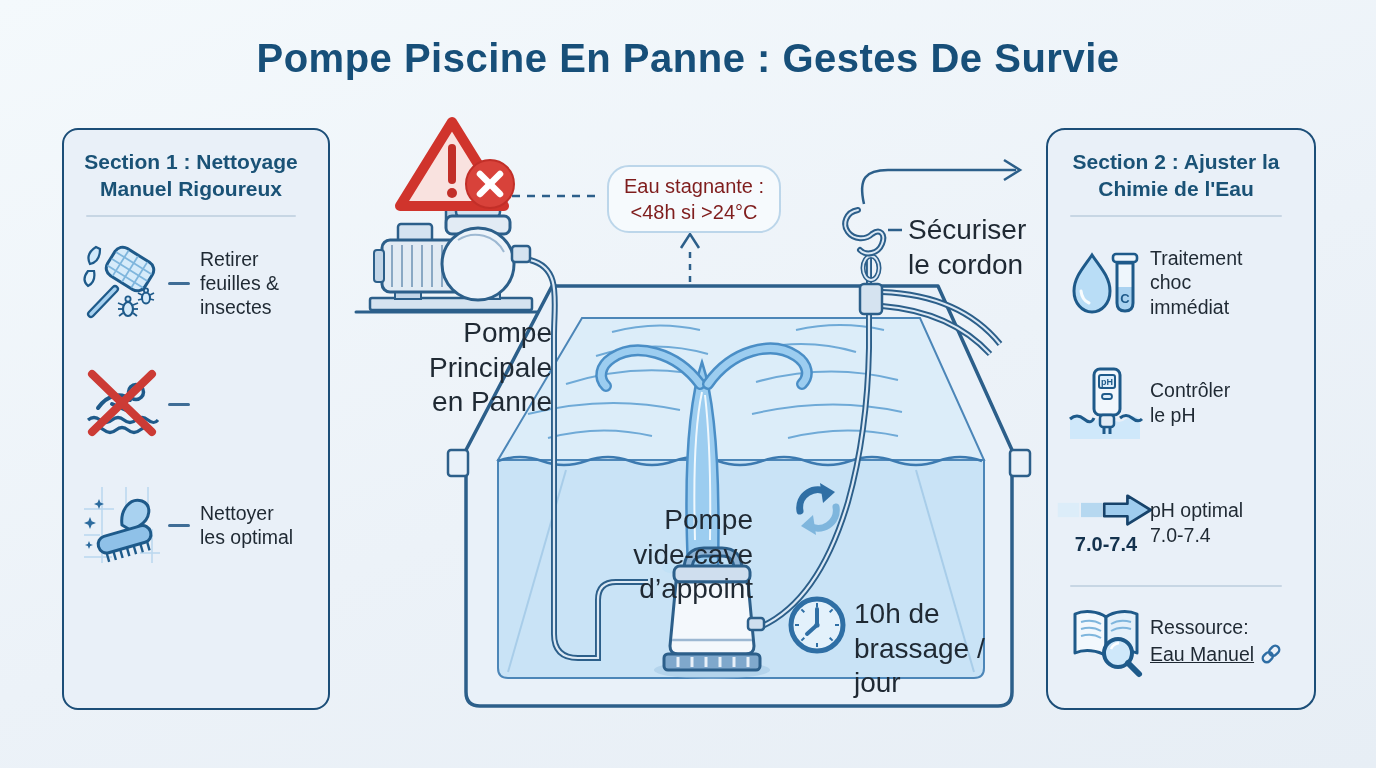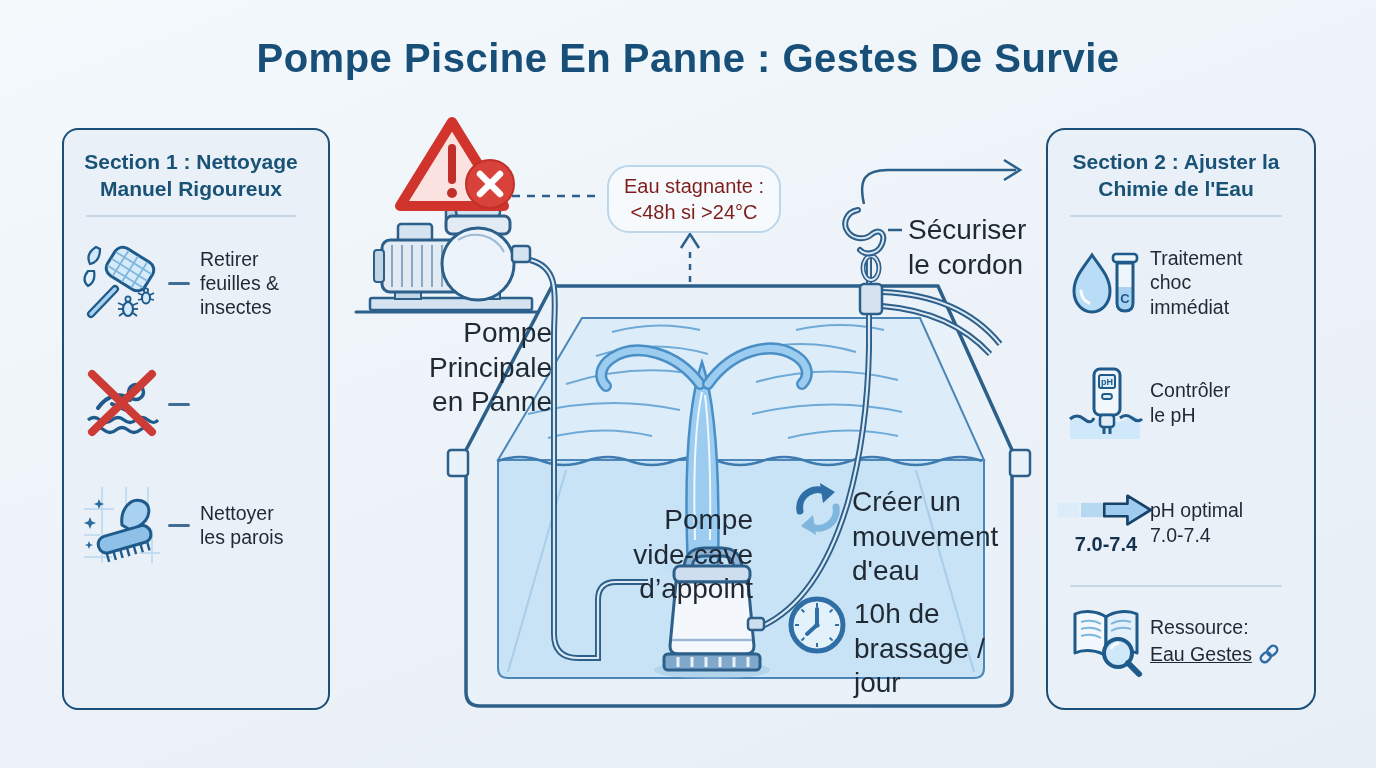--- a/index.html
+++ b/index.html
@@ -250,21 +250,21 @@
                 <line x1="64" y1="63" x2="64" y2="72"></line>
             </g>
           </g>
           <path d="M 8,32 L 9.7,36.3 L 14,38 L 9.7,39.7 L 8,44 L 6.3,39.7 L 2,38 L 6.3,36.3 Z" fill="#2c6b9e"></path>
           <path d="M 17,14 L 18.4,17.6 L 22,19 L 18.4,20.4 L 17,24 L 15.6,20.4 L 12,19 L 15.6,17.6 Z" fill="#2c6b9e"></path>
           <path d="M 7,56 L 8.2,59 L 11,60 L 8.2,61 L 7,64 L 5.8,61 L 3,60 L 5.8,59 Z" fill="#2c6b9e"></path>
         </svg>
       </div>
       <div class="dash"></div>
       <div class="row-label">Nettoyer
-les parois</div>
+les optimal</div>
     </div>
   </div>
 
   <div class="panel right">
     <div class="panel-title">Section 2 : Ajuster la
 Chimie de l'Eau</div>
     <div class="divider"></div>
 
     <div class="row">
       <div class="icon-box">
@@ -330,21 +330,21 @@
             <path d="M 45,30 C 50,27 58,26 65,28"></path>
           </g>
           <circle cx="52" cy="52" r="14" fill="#cfe8fa" stroke="#1e5a8a" stroke-width="4"></circle>
           <path d="M 45,48 q 2,-5 8,-6" stroke="#ffffff" stroke-width="2.5" fill="none"></path>
           <line x1="62" y1="62" x2="73" y2="73" stroke="#1e5a8a" stroke-width="6" stroke-linecap="round"></line>
         </svg>
       </div>
       <div class="row-label">
         <span>Ressource:</span>
         <span class="link-line">
-          <span class="link-text">Eau Gestes</span>
+          <span class="link-text">Eau Manuel</span>
           <svg width="22" height="22" viewBox="0 0 22 22">
             <g transform="rotate(-45 11 11)" fill="none" stroke="#2e6da4" stroke-width="2.4">
               <rect x="1" y="7" width="11" height="8" rx="4"></rect>
               <rect x="10" y="7" width="11" height="8" rx="4"></rect>
             </g>
           </svg>
         </span>
       </div>
     </div>
   </div>
@@ -356,23 +356,20 @@
   <div class="note-box">Eau stagnante :
 &lt;48h si &gt;24°C</div>
 
   <div class="overlay-label" style="left:908px;top:213px;width:120px;">Sécuriser
 le cordon</div>
 
   <div class="overlay-label center-text" style="left:548px;top:503px;width:205px;">Pompe
 vide-cave
 d’appoint</div>
 
-  <div class="overlay-label" style="left:852px;top:485px;width:165px;">Créer un
-mouvement
-d'eau</div>
 
   <div class="overlay-label" style="left:854px;top:597px;width:150px;">10h de
 brassage /
 jour</div>
 
   <div class="float-icon" style="left:786px;top:477px;">
     <svg width="64" height="64" viewBox="0 0 64 64">
       <path d="M 14,34 A 18,18 0 0 1 42,16" stroke="#2f6fa5" stroke-width="7" fill="none" stroke-linecap="round"></path>
       <path d="M 34,6 L 49,15 L 37,26 Z" fill="#2f6fa5"></path>
       <path d="M 50,30 A 18,18 0 0 1 22,48" stroke="#7fb6dd" stroke-width="7" fill="none" stroke-linecap="round"></path>

